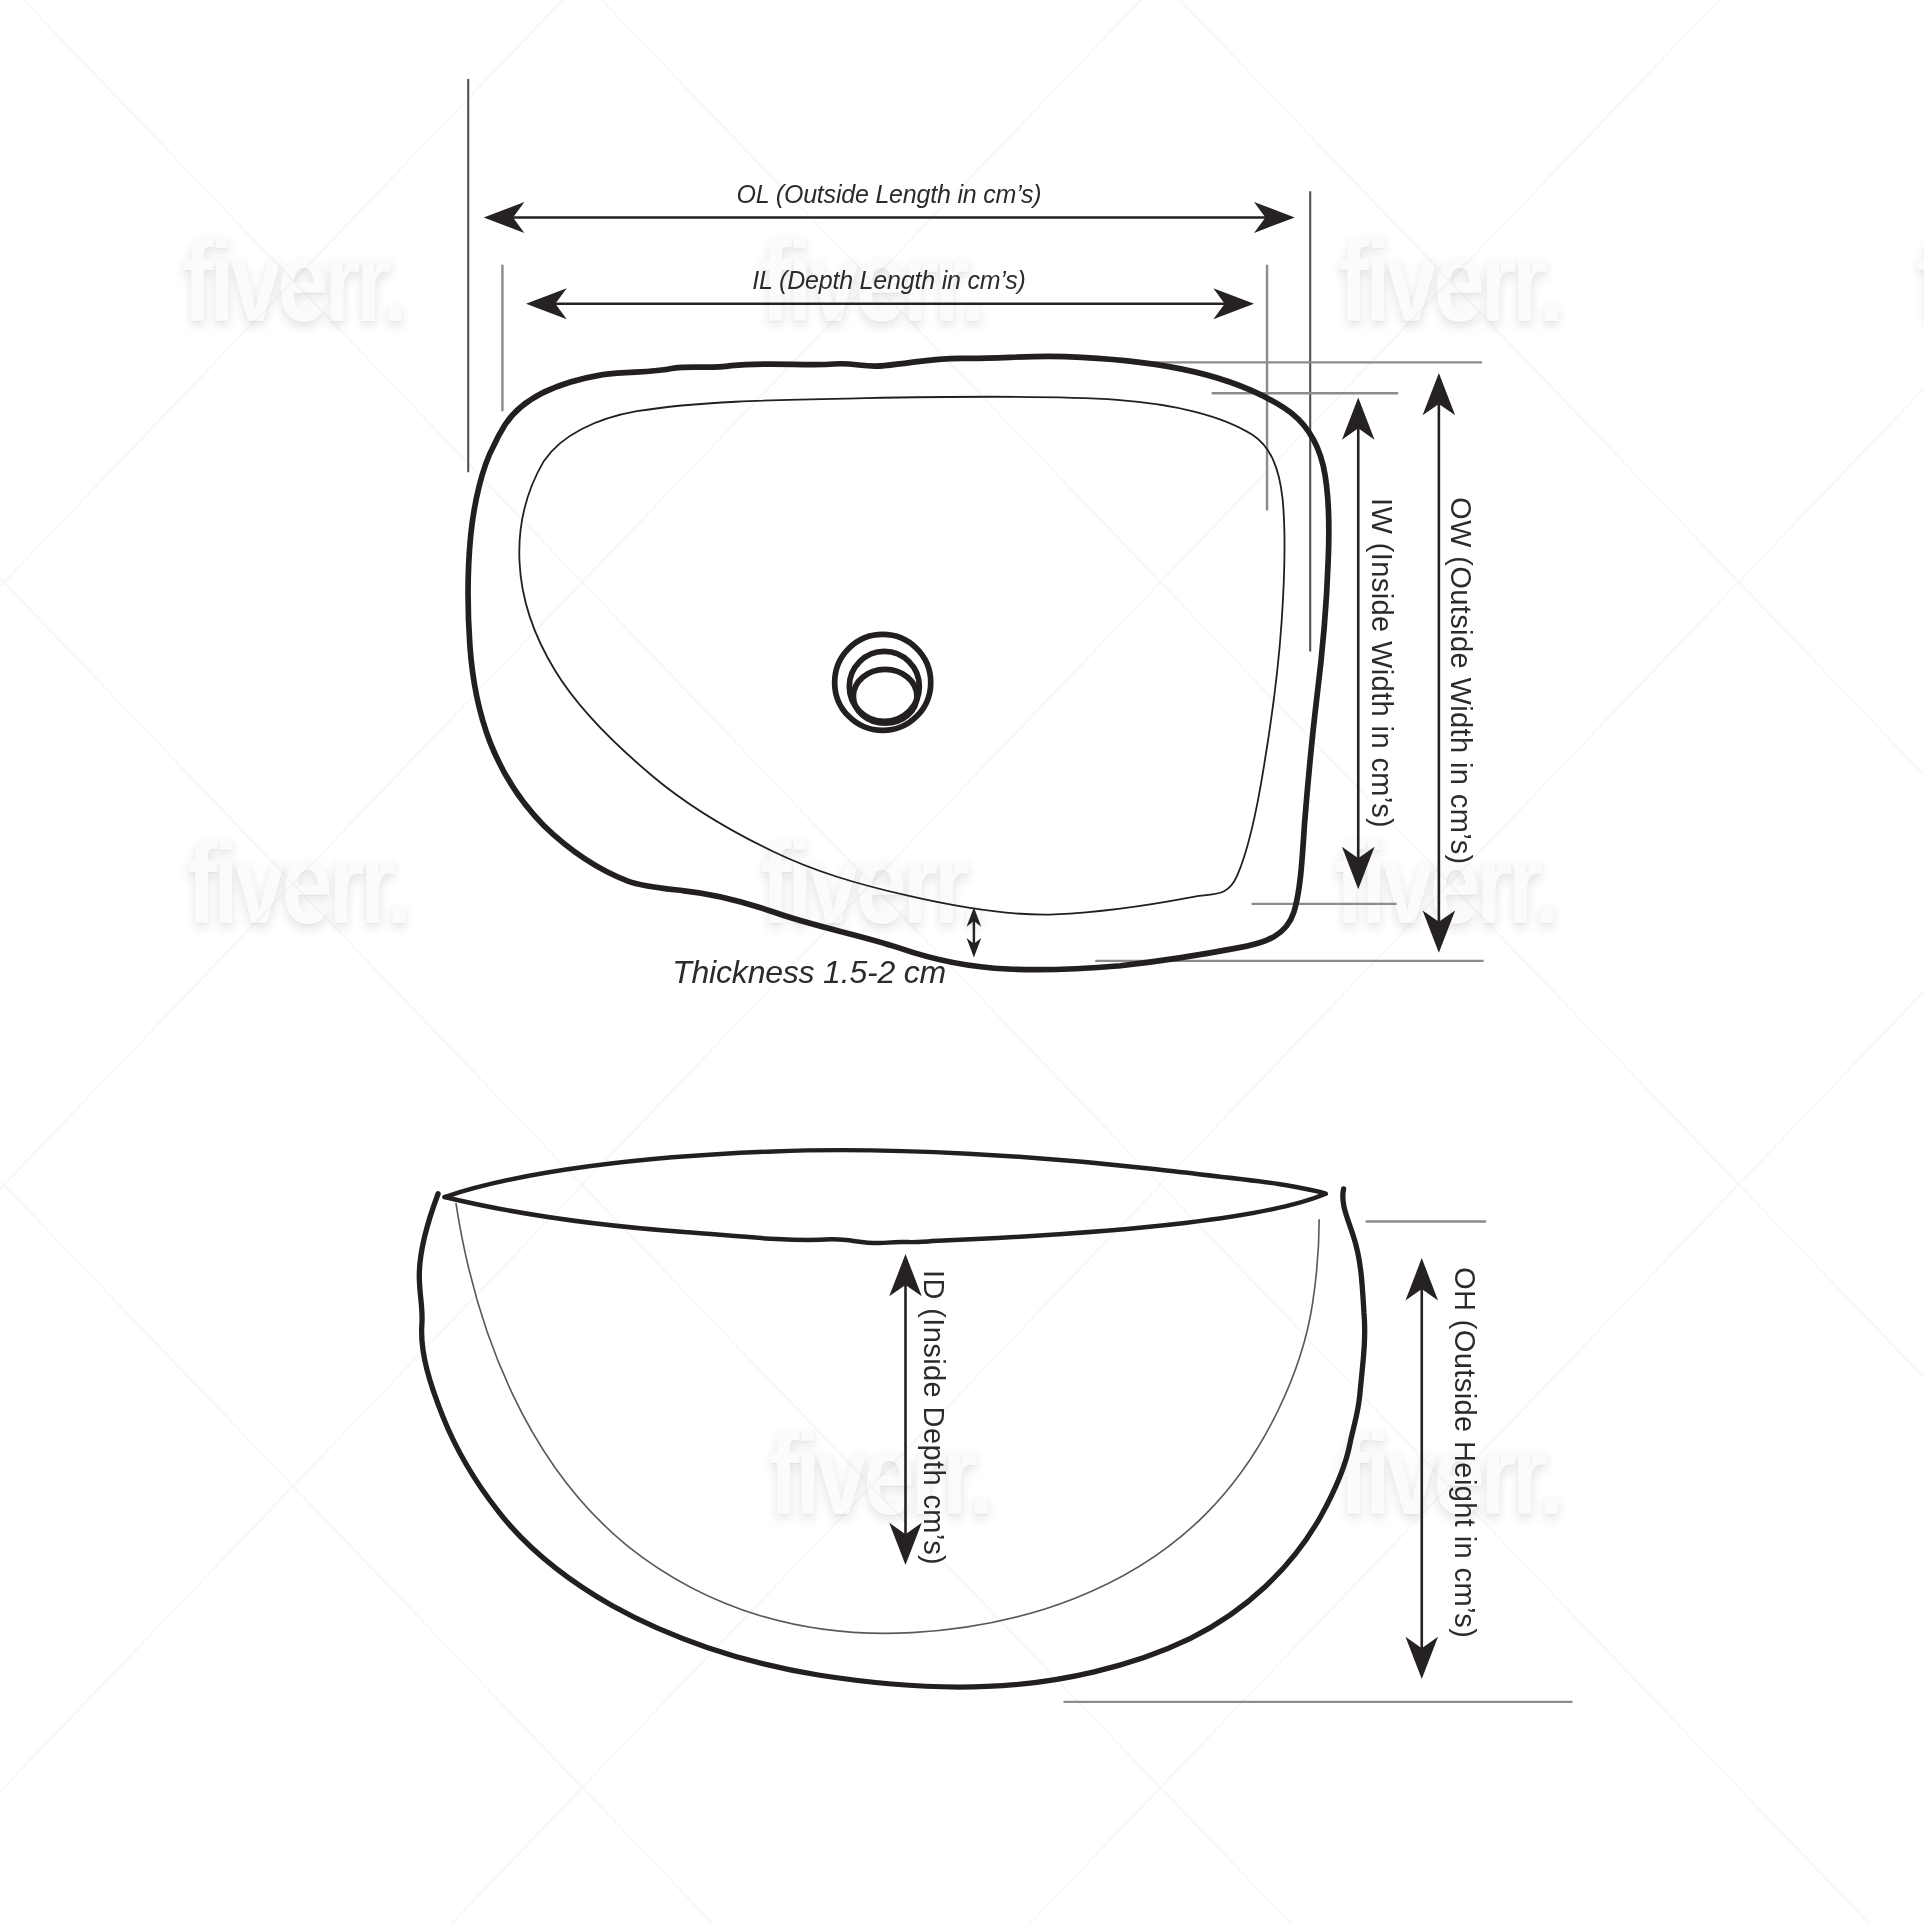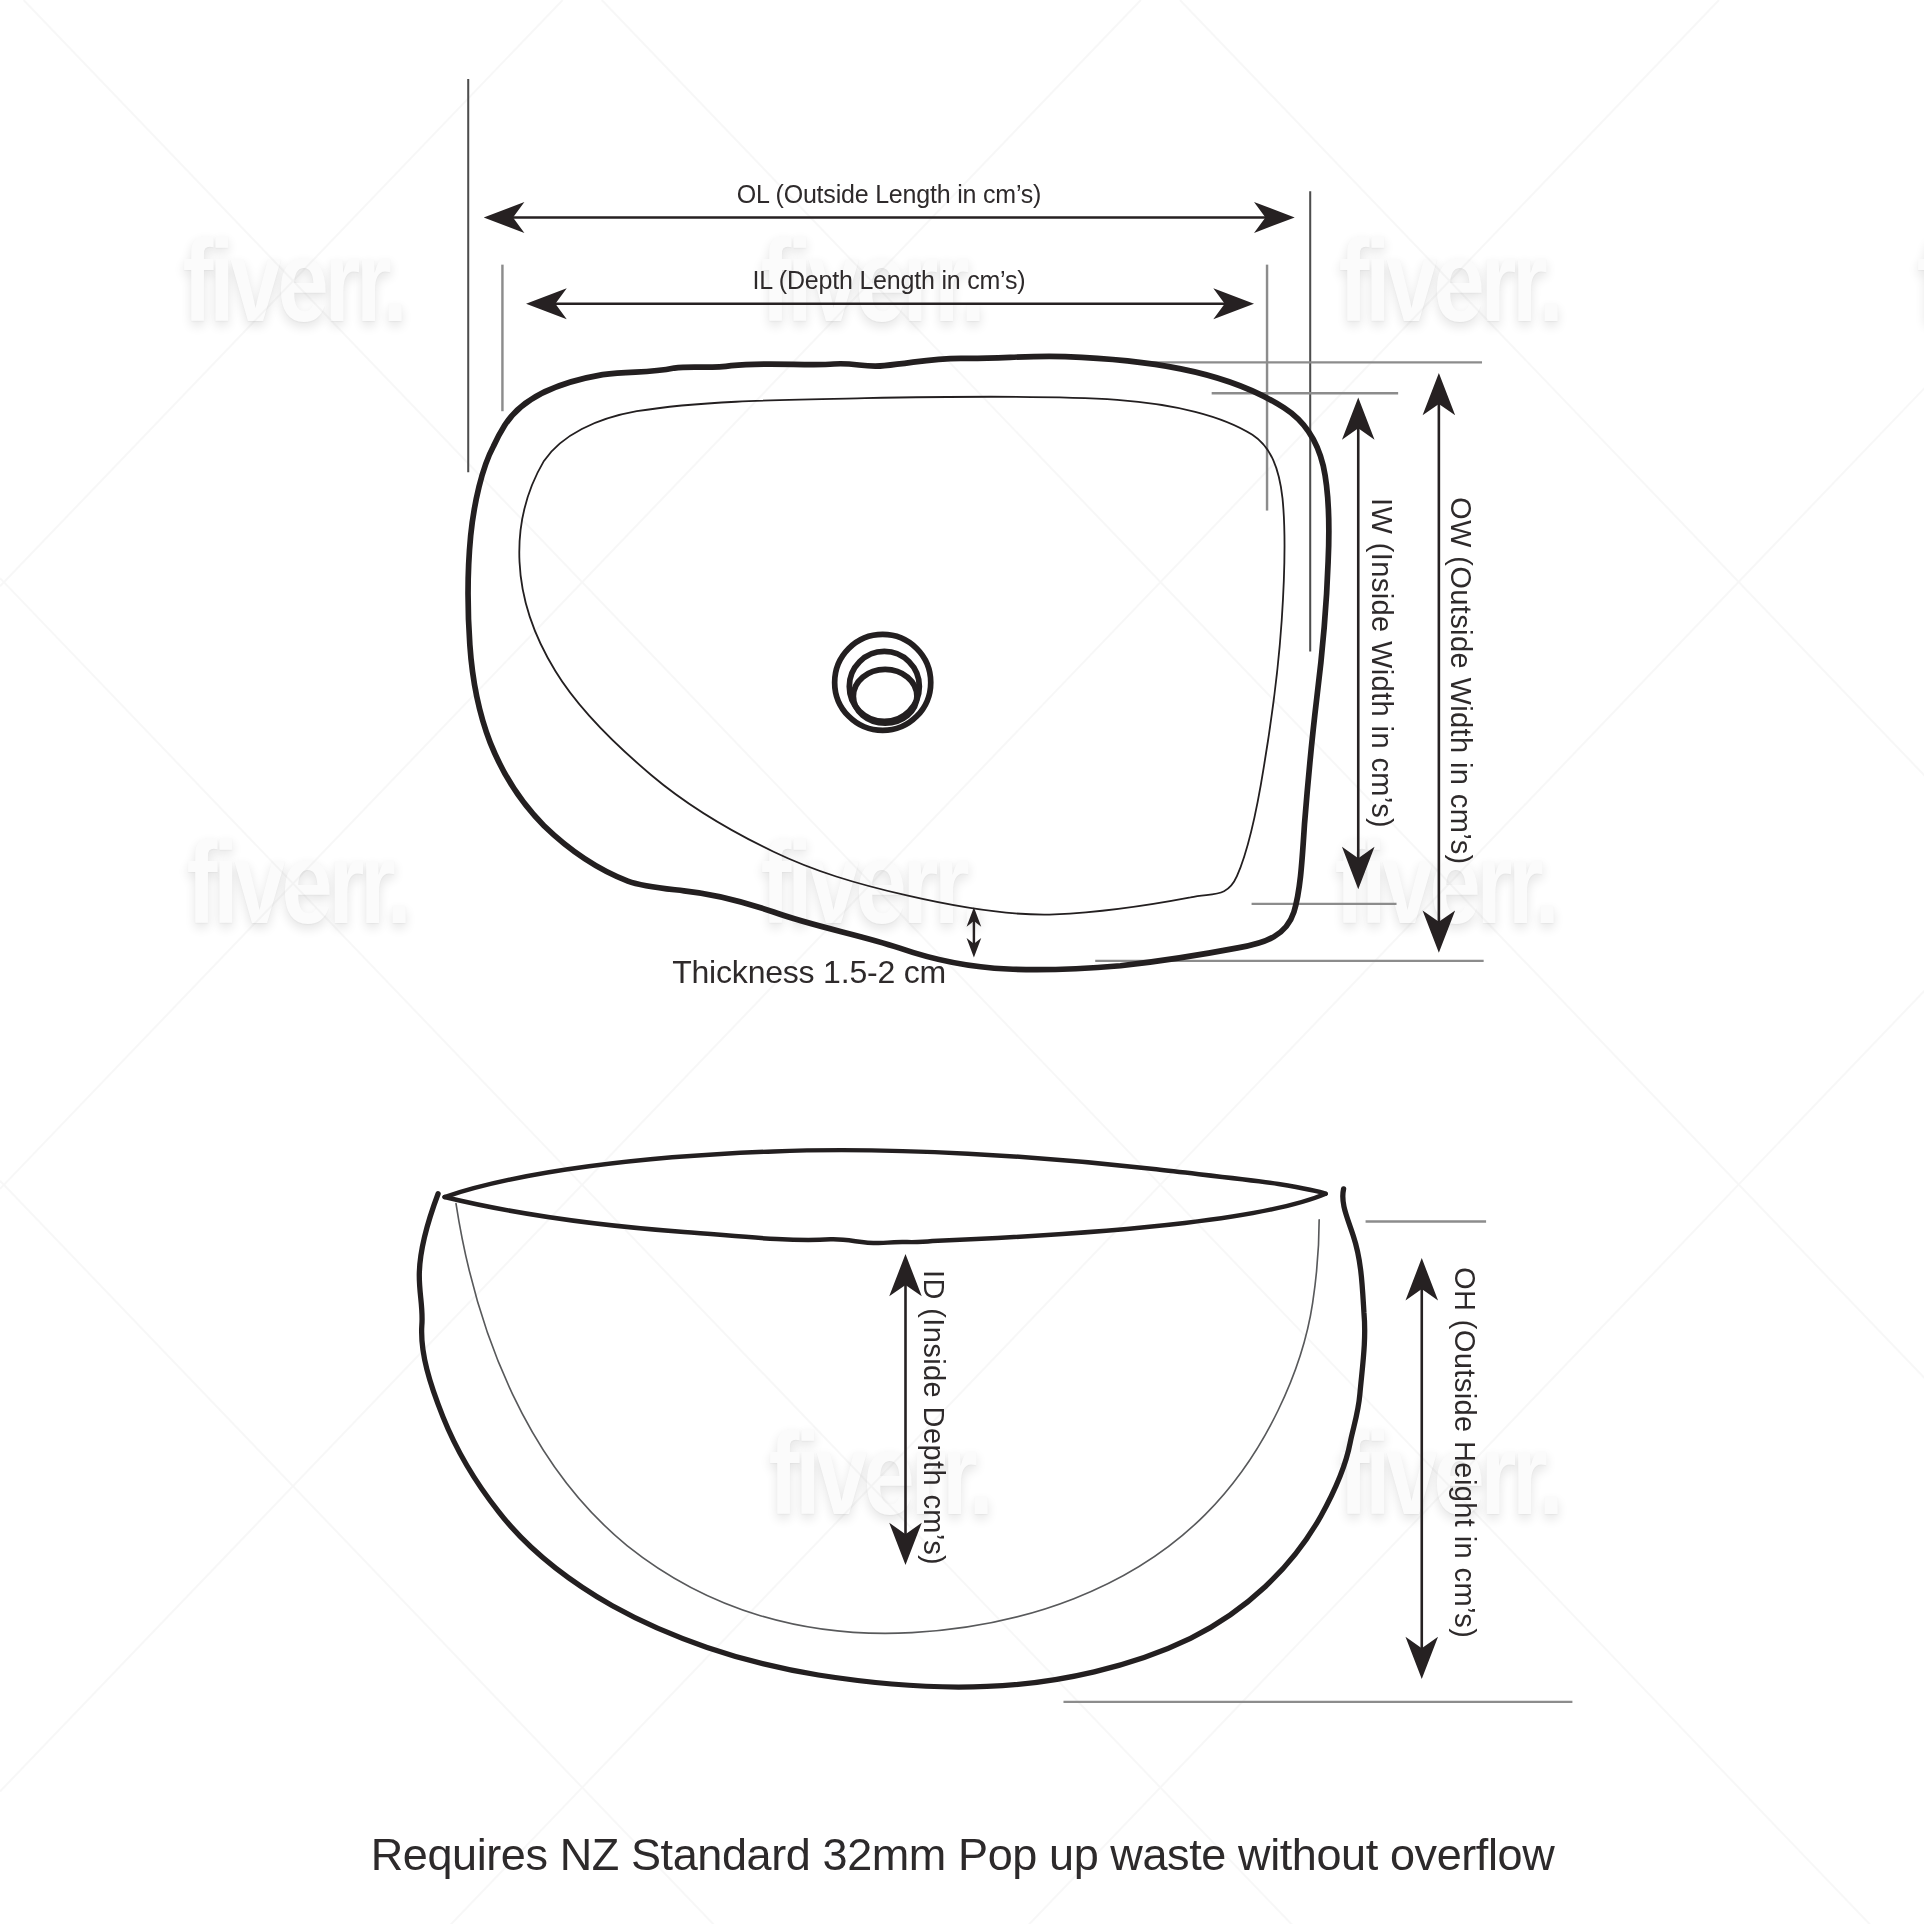--- a/index.html
+++ b/index.html
@@ -25,20 +25,21 @@
     user-select:none;
   }
   
   .dim-label{
     position:absolute;
     font-size:25px;
     letter-spacing:-0.2px;
     color:#2e2a2b;
     text-align:center;
     white-space:nowrap;
+    font-style:italic;
   }
   .dim-label-v{
     position:absolute;
     font-size:29px;
     letter-spacing:0.4px;
     color:#2e2a2b;
     writing-mode:vertical-rl;
     white-space:nowrap;
   }
   #ol-label{left:604px;top:180px;width:570px;}
@@ -232,15 +233,14 @@
     </g>
   </svg>
 
   <div class="dim-label" id="ol-label">OL (Outside Length in cm’s)</div>
   <div class="dim-label" id="il-label">IL (Depth Length in cm’s)</div>
   <div class="dim-label-v" id="iw-label">IW (Inside Width in cm’s)</div>
   <div class="dim-label-v" id="ow-label">OW (Outside Width in cm’s)</div>
   <div class="dim-label" id="thickness-label">Thickness 1.5-2 cm</div>
   <div class="dim-label-v" id="id-label">ID (Inside Depth cm’s)</div>
   <div class="dim-label-v" id="oh-label">OH (Outside Height in cm’s)</div>
-  <div id="footer-note">Requires NZ Standard 32mm Pop up waste without overflow</div>
 </div>
 
 
 </body></html>

